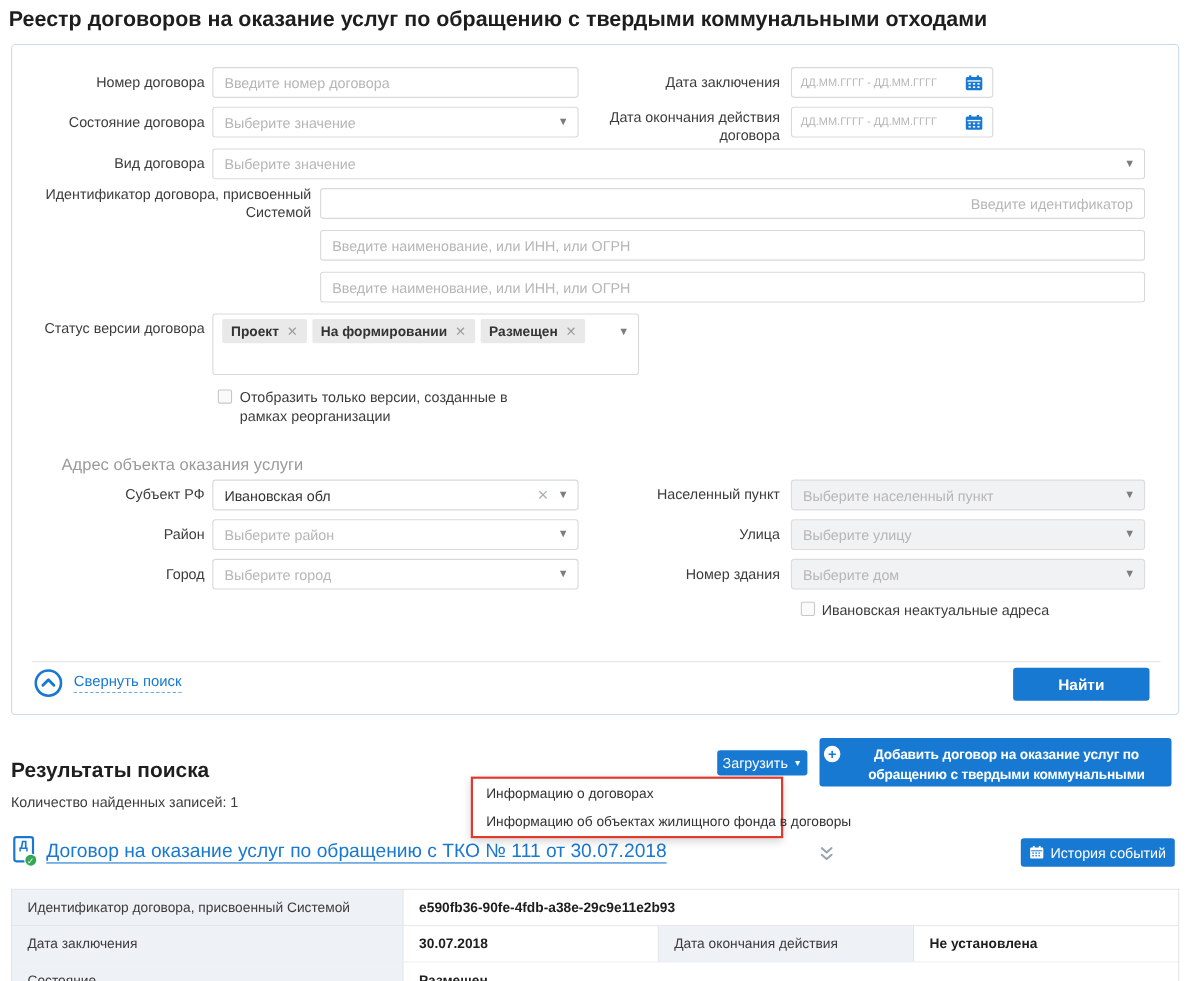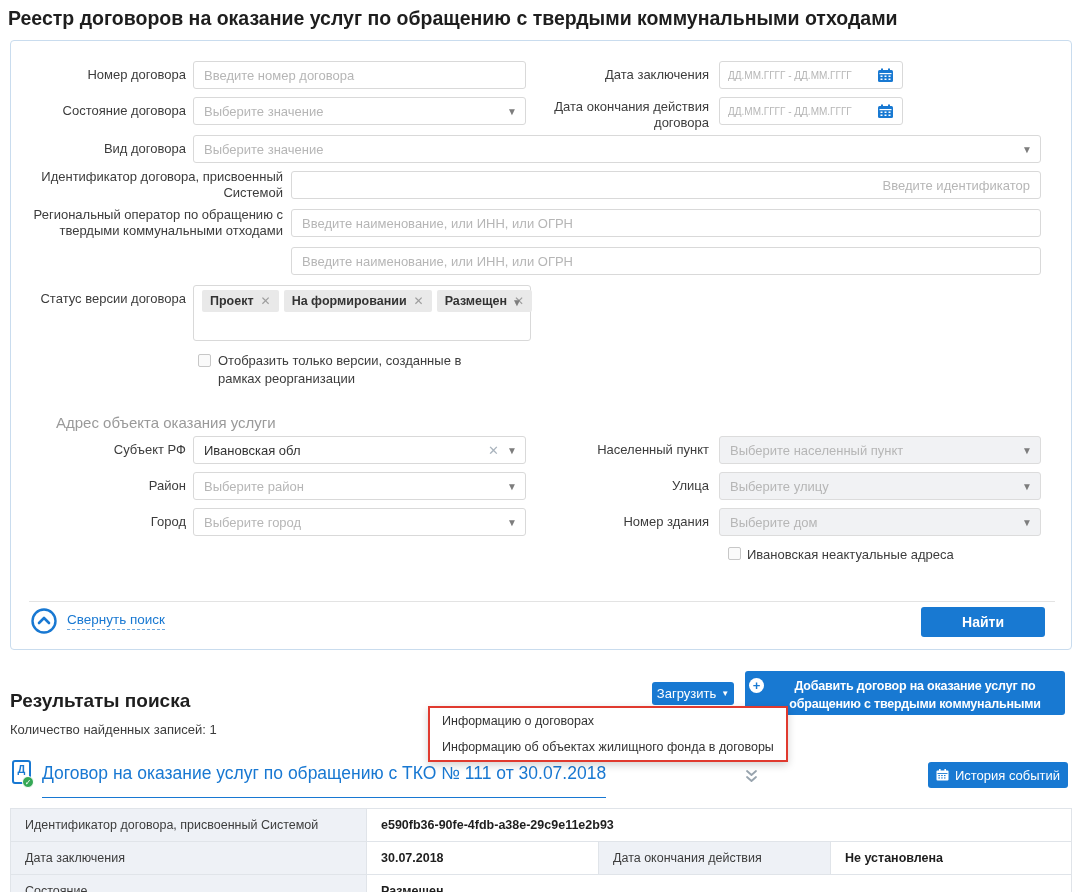--- a/index.html
+++ b/index.html
@@ -68,34 +68,34 @@
   .btn-download .dn-arr { font-size:8px; margin-left:5px; }
 
   .btn-add { position:absolute; left:745px; top:671px; width:320px; height:44px;
              font-size:12.5px; font-weight:bold; line-height:1.45; text-align:center;
              align-items:flex-start; padding-top:6px; letter-spacing:-0.2px; }
   .plus-ic { display:inline-block; width:15px; height:15px; border-radius:50%; background:#fff;
              color:#1879d2; font-size:13px; font-weight:bold; line-height:15px; text-align:center;
              margin:1px 5px 0 0; flex:none; }
   .btn-add .add-txt { width:292px; }
 
-  .menu { position:absolute; left:428px; top:706px; width:360px; background:#fff;
+  .menu { position:absolute; left:428px; top:706px; width:284px; background:#fff;
           border:2px solid #e03a2f; box-shadow:0 3px 8px rgba(0,0,0,0.18); z-index:5; }
   .menu-item { padding:6px 12px; font-size:12.5px; color:#333; white-space:nowrap; cursor:pointer; }
 
   
   .doc-ic { position:absolute; left:12px; top:760px; width:19px; height:24px;
             border:2px solid #1878d2; border-radius:3px; }
   .doc-ic .dletter { position:absolute; left:0; right:0; top:1px; text-align:center;
                      font-size:11px; font-weight:bold; color:#1878d2; }
   .doc-badge { position:absolute; left:22px; top:776px; width:12px; height:12px; border-radius:50%;
                background:#35a855; color:#fff; font-size:8px; line-height:12px; text-align:center;
                border:1px solid #fff; }
   .contract-link { position:absolute; left:42px; top:763px; font-size:17.5px; color:#1878d2;
-                   border-bottom:1px solid #1878d2; padding-bottom:13px; cursor:pointer; }
+                   border-bottom:1px solid #1878d2; padding-bottom:0; cursor:pointer; }
   .dbl-chevron { position:absolute; left:744px; top:769px; }
 
   .btn-history { position:absolute; left:928px; top:762px; width:140px; height:26px; font-size:13px; }
   .btn-history svg { margin-right:6px; }
 
   
   .dtable { position:absolute; left:10px; top:808px; width:1062px;
             border:1px solid #e0e4e9; border-bottom:none; }
   .trow { display:flex; border-bottom:1px solid #e0e4e9; height:33px; }
   .tcell { padding:9px 14px 0 14px; font-size:12.5px; overflow:hidden; white-space:nowrap; }
@@ -161,31 +161,30 @@
   <div class="ctrl sel" style="left:182px;top:94px;width:848px;">
     <span class="ph">Выберите значение</span>
     <span class="arr">▼</span>
   </div>
 
   <div class="lbl" style="left:0;top:128px;width:272px;">Идентификатор договора, присвоенный Системой</div>
   <div class="ctrl" style="left:280px;top:130px;width:750px;padding:0;border:none;">
     <input class="ctrl" style="position: relative; left: 0px; top: 0px; text-align: right;" type="text" placeholder="Введите идентификатор">
   </div>
 
-  <div class="lbl" style="left:0;top:166px;width:272px;">Региональный оператор по обращению с твердыми коммунальными отходами</div>
   <div class="ctrl" style="left:280px;top:168px;width:750px;padding:0;border:none;">
     <input class="ctrl" style="position: relative; left: 0px; top: 0px;" type="text" placeholder="Введите наименование, или ИНН, или ОГРН">
   </div>
 
   <div class="ctrl" style="left:280px;top:206px;width:750px;padding:0;border:none;">
     <input class="ctrl" style="position: relative; left: 0px; top: 0px;" type="text" placeholder="Введите наименование, или ИНН, или ОГРН">
   </div>
 
   <div class="lbl" style="left:0;top:250px;width:175px;">Статус версии договора</div>
-  <div class="mselect" style="left:182px;top:244px;width:338px;height:56px;">
+  <div class="mselect" style="left:182px;top:244px;width:388px;height:56px;">
     <div class="chips">
       <span class="chip"><span>Проект</span><span class="x">✕</span></span>
       <span class="chip"><span>На формировании</span><span class="x">✕</span></span>
       <span class="chip"><span>Размещен</span><span class="x">✕</span></span>
     </div>
     <span class="arr" style="top:16px;">▼</span>
   </div>
 
   <span class="cb" style="left:187px;top:313px;"></span>
   <label class="cb-lbl" style="left:207px;top:311px;width:290px;">Отобразить только версии, созданные в рамках реорганизации</label>

